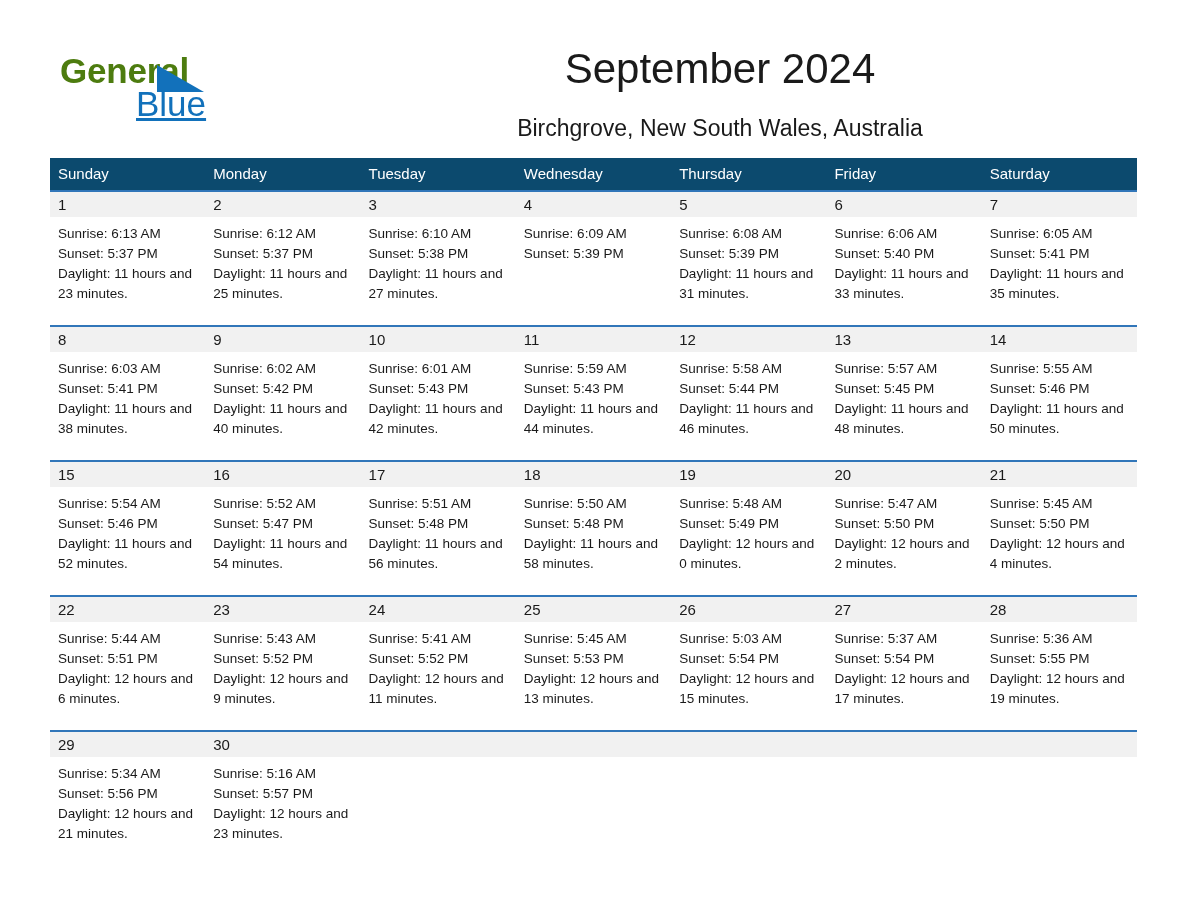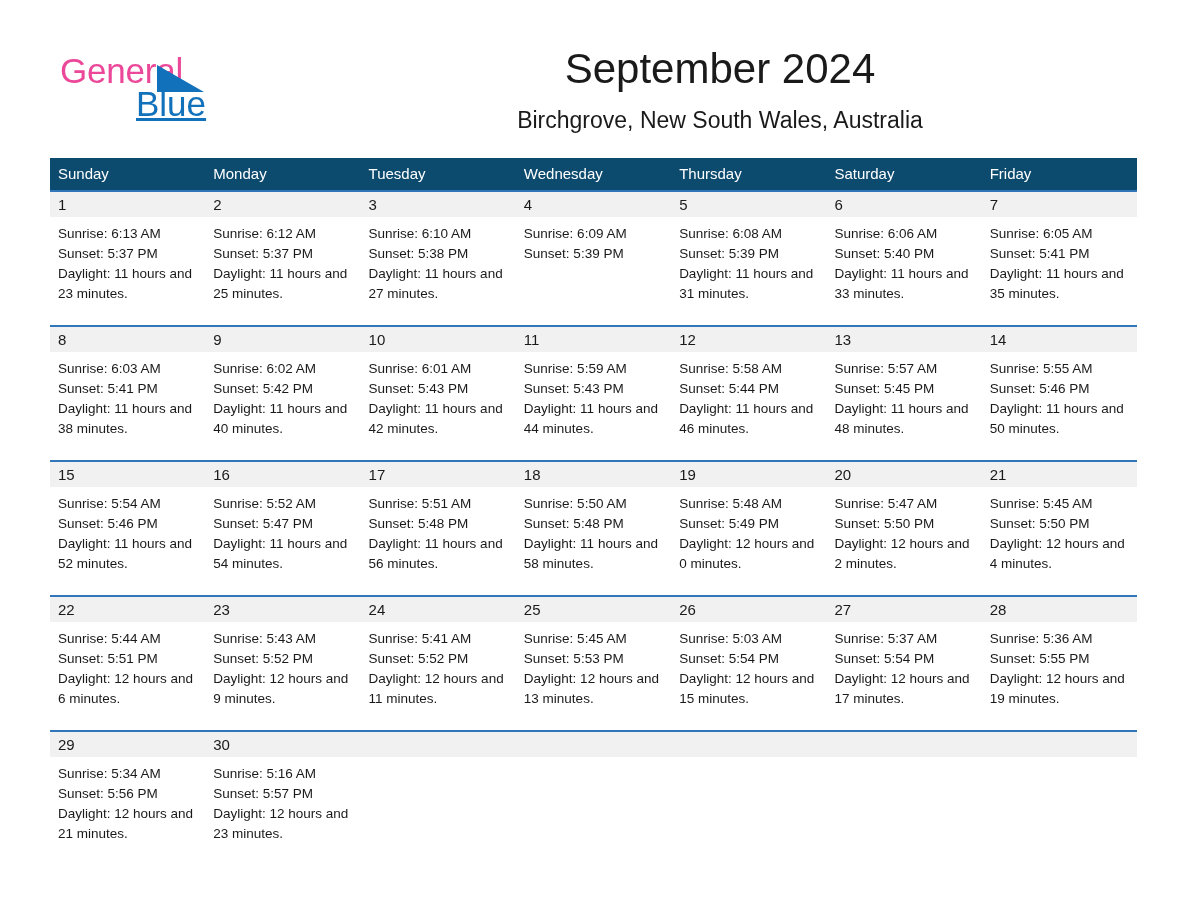--- a/index.html
+++ b/index.html
@@ -36,23 +36,23 @@
     top: 8px;
     width: 260px;
     height: 80px;
   }
   .logo-general {
     position: absolute;
     left: 0;
     top: 0;
     font-size: 35px;
     line-height: 38px;
-    color: #ec4899;
+    color: #4d7c0f;
     letter-spacing: -0.2px;
-    font-weight: 400;
+    font-weight: 700;
   }
   .logo-triangle {
     position: absolute;
     left: 97px;
     top: 13px;
     width: 0;
     height: 0;
     border-left: 47px solid #1271bb;
     border-top: 27px solid transparent;
   }
@@ -75,21 +75,21 @@
     width: 820px;
   }
   .cal-title {
     font-size: 42px;
     line-height: 50px;
     font-weight: 400;
     color: #1a1a1a;
     white-space: nowrap;
   }
   .cal-subtitle {
-    margin-top: 12px;
+    margin-top: 20px;
     font-size: 23px;
     line-height: 28px;
     font-weight: 400;
     color: #1a1a1a;
     white-space: nowrap;
   }
 
   
   .calendar {
     position: absolute;
@@ -173,22 +173,22 @@
   </div>
 
   <div class="calendar">
 
     <div class="weekday-row">
       <div class="weekday-cell">Sunday</div>
       <div class="weekday-cell">Monday</div>
       <div class="weekday-cell">Tuesday</div>
       <div class="weekday-cell">Wednesday</div>
       <div class="weekday-cell">Thursday</div>
+      <div class="weekday-cell">Friday</div>
       <div class="weekday-cell">Saturday</div>
-      <div class="weekday-cell">Friday</div>
     </div>
 
     <div class="week-row">
       <div class="day-cell">
         <div class="day-number-band">1</div>
         <div class="day-info">
           <div>Sunrise: 6:13 AM</div>
           <div>Sunset: 5:37 PM</div>
           <div class="daylight-line">Daylight: 11 hours and 23 minutes.</div>
         </div>

